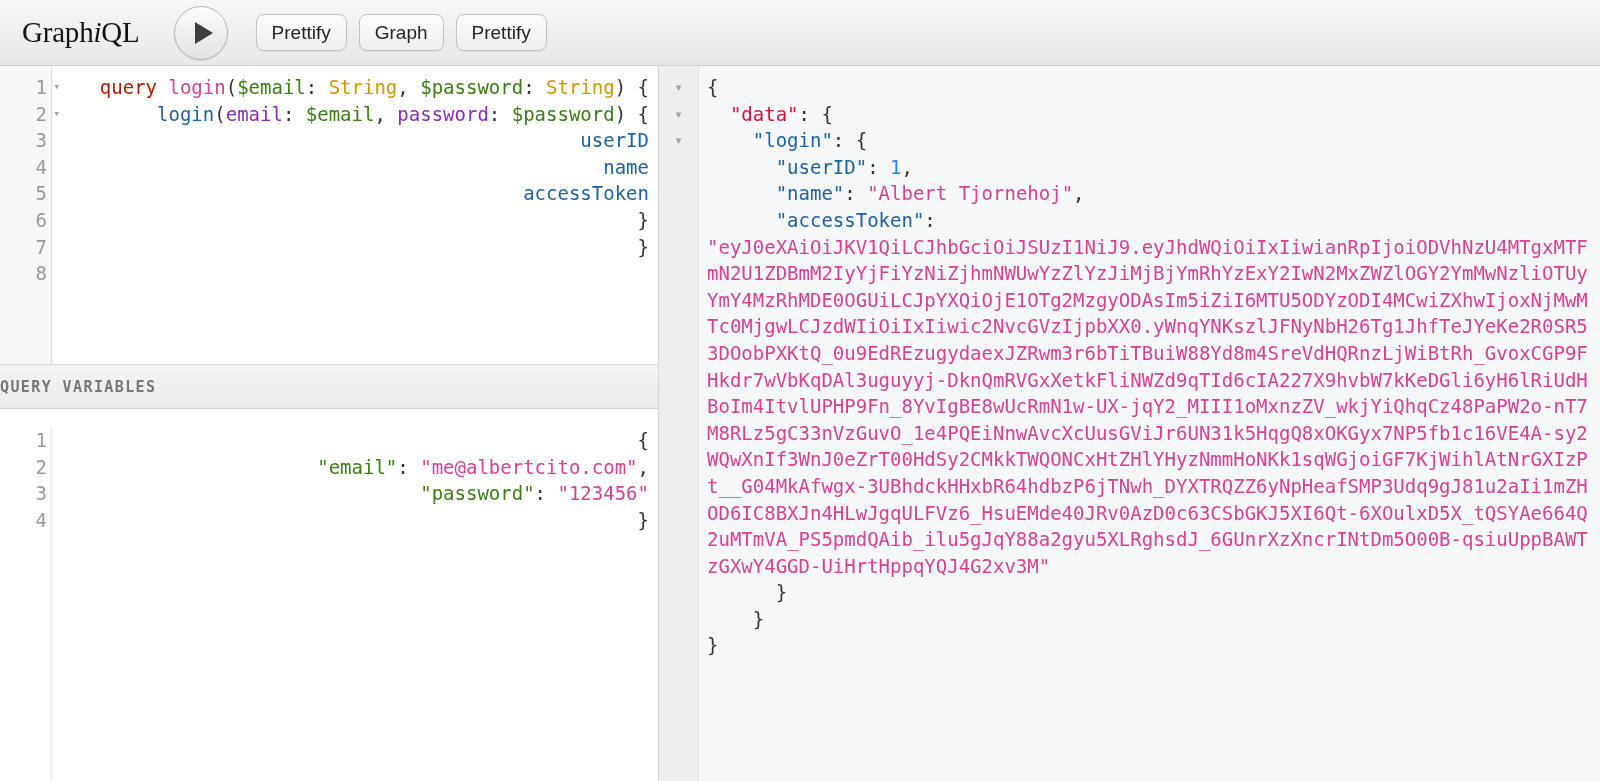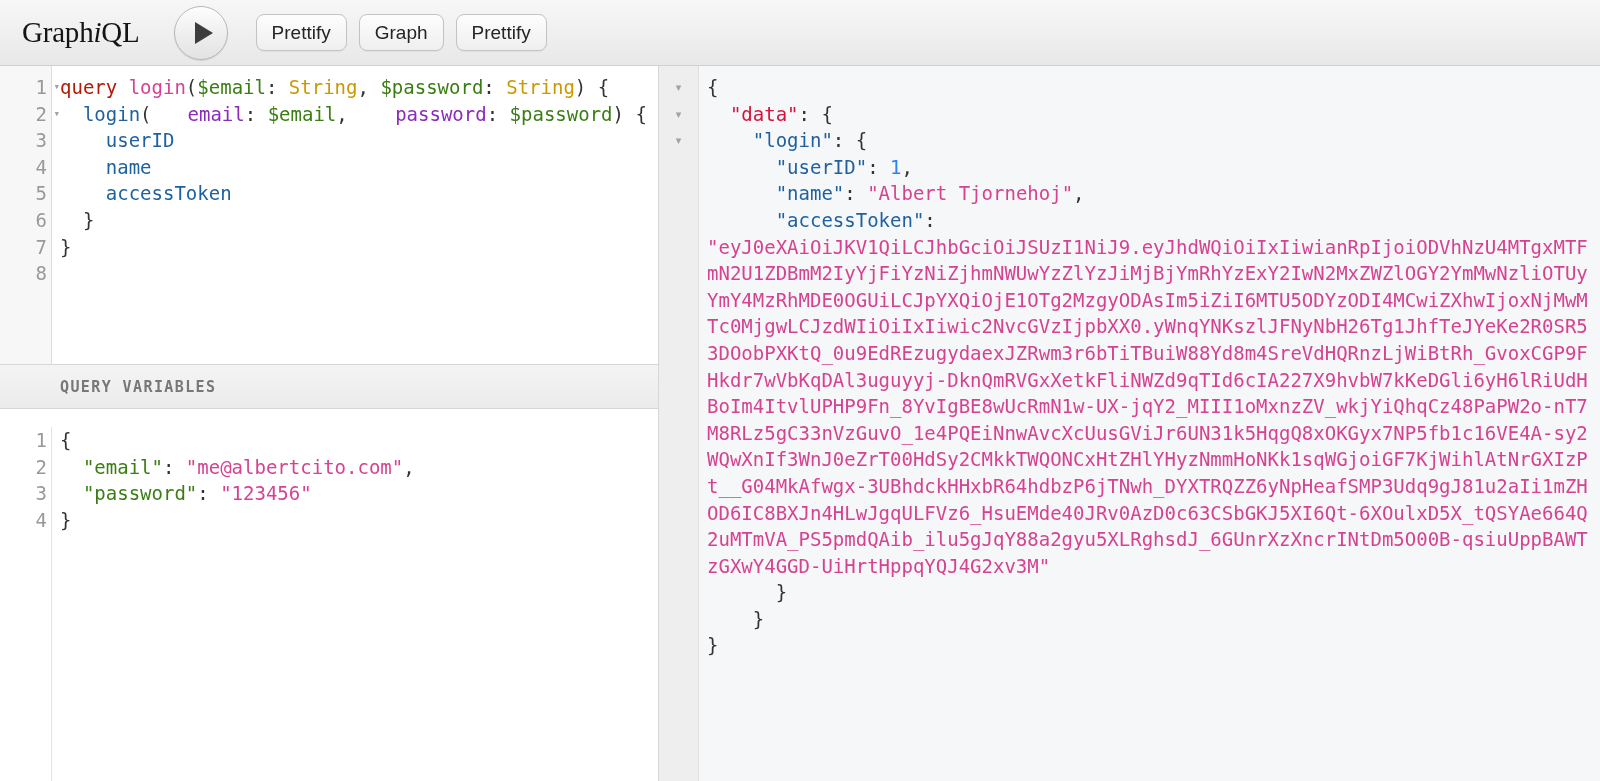--- a/index.html
+++ b/index.html
@@ -149,39 +149,39 @@
     line-height: 26.6px;
   }
 
   .code {
     flex: 1 1 auto;
     padding: 8px 9px 0 8px;
     white-space: pre;
     color: #333;
     min-width: 0;
     overflow: hidden;
+    text-align: right;
   }
   .code .row { height: 26.6px; }
 
   
   .query-editor {
     flex: 0 0 298px;
     height: 298px;
     border-bottom: 1px solid #d6d6d6;
     background: #fff;
   }
 
   .variables-header {
     flex: 0 0 44px;
     height: 44px;
     background: linear-gradient(#f4f4f4, #ebebeb);
     border-bottom: 1px solid #d6d6d6;
     display: flex;
     align-items: center;
-    padding-left: 60px;
     box-sizing: border-box;
     cursor: pointer;
   }
   .variables-title {
     font-family: "DejaVu Sans Mono", "Liberation Mono", monospace;
     font-size: 15px;
     letter-spacing: 1.4px;
     color: #777777;
     font-weight: bold;
   }
@@ -227,21 +227,21 @@
   .result-code .line { white-space: pre; }
   .result-code .wrapline { white-space: pre-wrap; }
 
   
   .t-keyword   { color: #B11A04; }
   .t-def       { color: #D64292; }
   .t-punct     { color: #333333; }
   .t-variable  { color: #397D13; }
   .t-type      { color: #CA9800; }
   .t-qname     { color: #1F61A0; }
-  .t-attr      { color: #8B2BB9; margin-left: 36px; }
+  .t-attr      { color: #8B2BB9; }
   .t-property  { color: #1F61A0; }
   .t-string    { color: #D64292; }
   .t-number    { color: #2882F9; }
   .t-jsonkey   { color: #1F61A0; }
   .t-datakey   { color: #D3123C; }
   .t-plain     { color: #333333; }
 </style>
 </head>
 <body>
 

